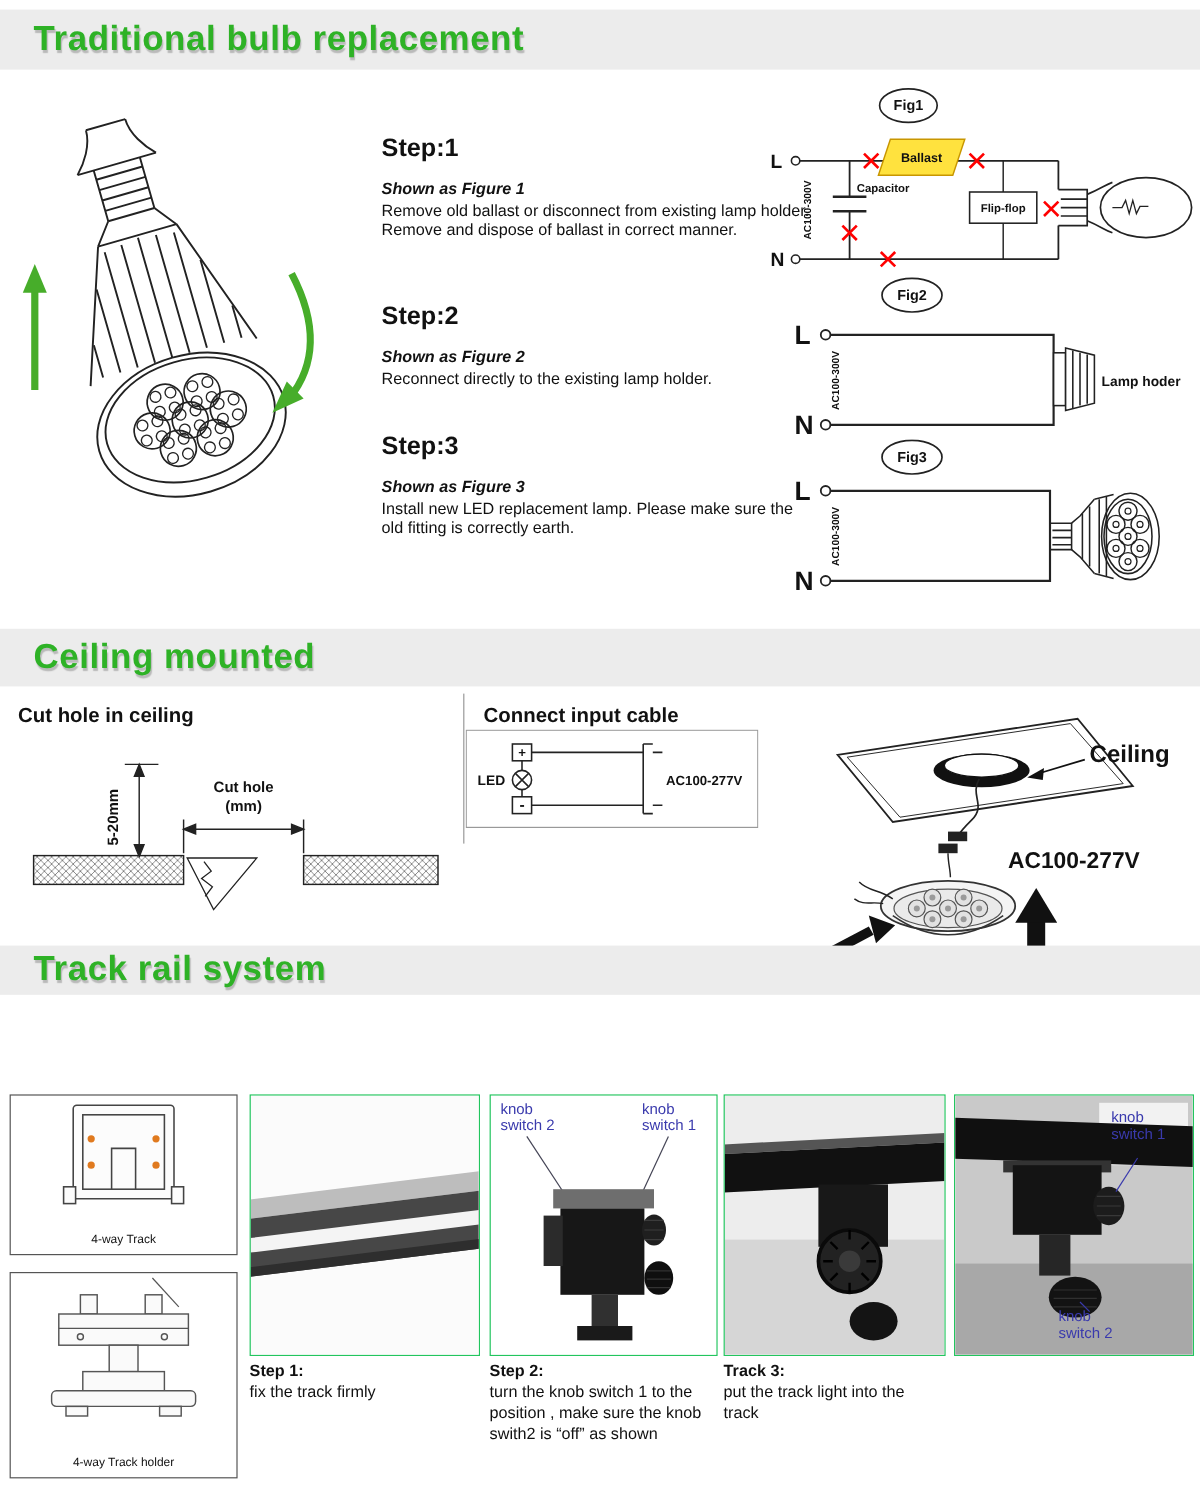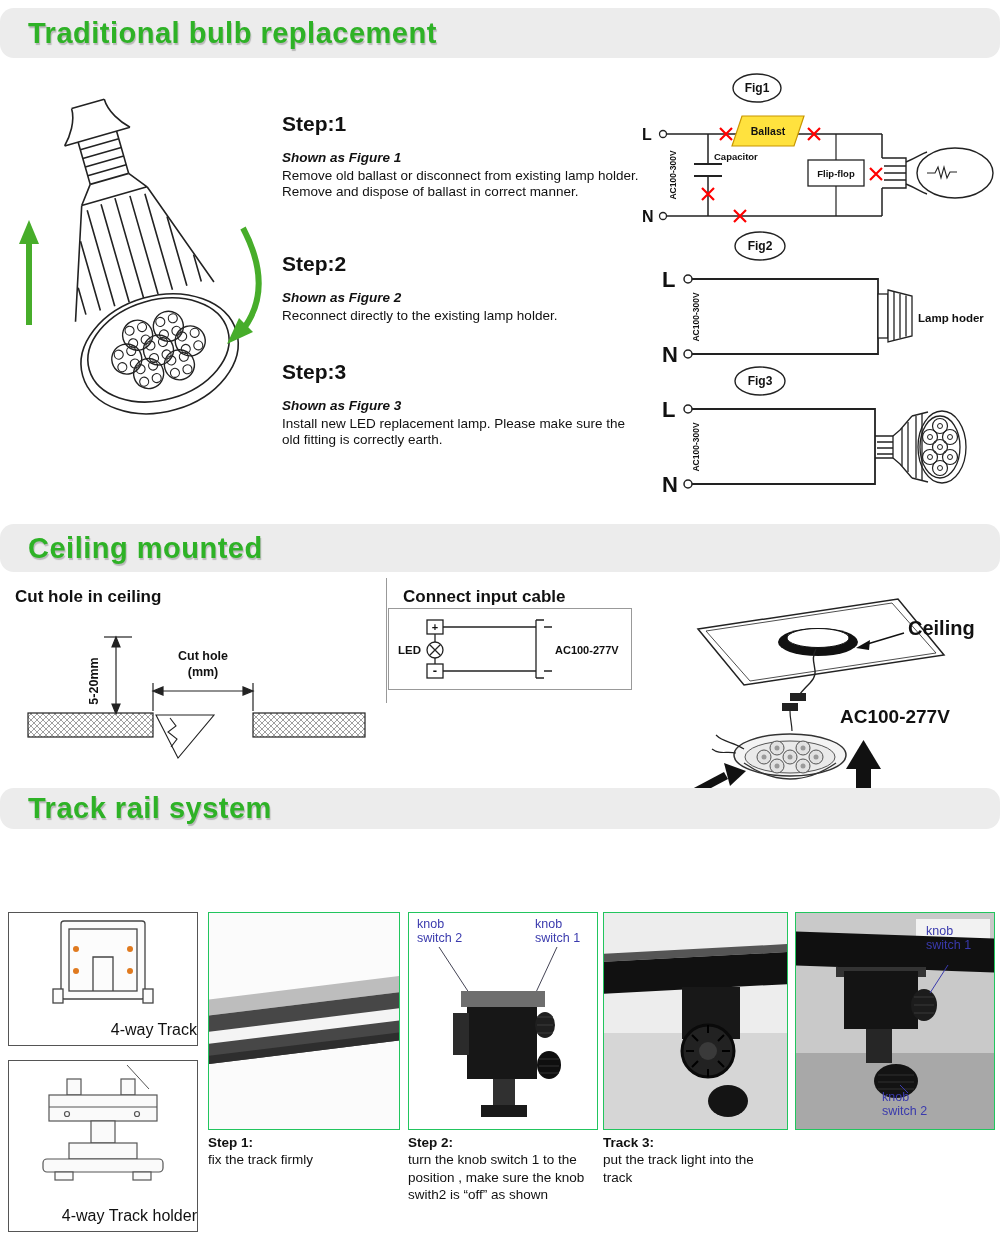--- a/index.html
+++ b/index.html
@@ -1,31 +1,31 @@
 <!DOCTYPE html>
 <html><head>
 <meta charset="utf-8">
 <style>
   * { margin:0; padding:0; box-sizing:border-box; }
   html,body { background:#fff; }
   .page { position:relative; width:1000px; height:1241px; background:#fff; overflow:hidden;
           font-family:"Liberation Sans","DejaVu Sans",sans-serif; color:#111; }
   .abs { position:absolute; }
-  .band { position:absolute; left:0; width:1000px; background:#ececec; display:flex; align-items:center;border-radius:14px; }
+  .band { position:absolute; left:0; width:1000px; background:#ececec; display:flex; align-items:center; }
   .band-title { color:#2eb226; font-weight:700; font-size:29px; padding-left:28px; letter-spacing:.5px;
                 text-shadow:1px 2px 1px rgba(0,0,0,.22); }
-  .step { position:absolute; width:360px; }
+  .step { position:absolute; width:360px;margin-left:36px; }
   .step-h { font-size:21px; font-weight:700; margin-bottom:14px; }
   .step-note { font-size:13.5px; font-weight:700; font-style:italic; margin-bottom:3px; }
   .step-body { font-size:13.5px; font-weight:400; line-height:1.22; width:358px; }
   .col-title { position:absolute; font-size:17px; font-weight:700; }
   .vdivider { position:absolute; border-left:1px solid #999; }
   .photo { position:absolute; background:#fff; border:1px solid #22c55e; overflow:hidden; }
   .lbox { position:absolute; border:1px solid #555; background:#fff; }
-  .lbox-caption { position:absolute; width:100%; text-align:right; font-size:16px; bottom:6px; color:#111; }
+  .lbox-caption { position:absolute; width:100%; text-align:center; font-size:10px; bottom:6px; color:#111; }
   .knob-label { position:absolute; color:#3a3aad; font-size:12.5px; line-height:1.08; width:58px; }
   .caption { position:absolute; font-size:13.5px; line-height:1.28; }
   .cap-h { font-weight:700; }
   svg text { font-family:"Liberation Sans","DejaVu Sans",sans-serif; fill:#111; }
 </style>
 </head>
 <body>
 
 <div class="page">
 

